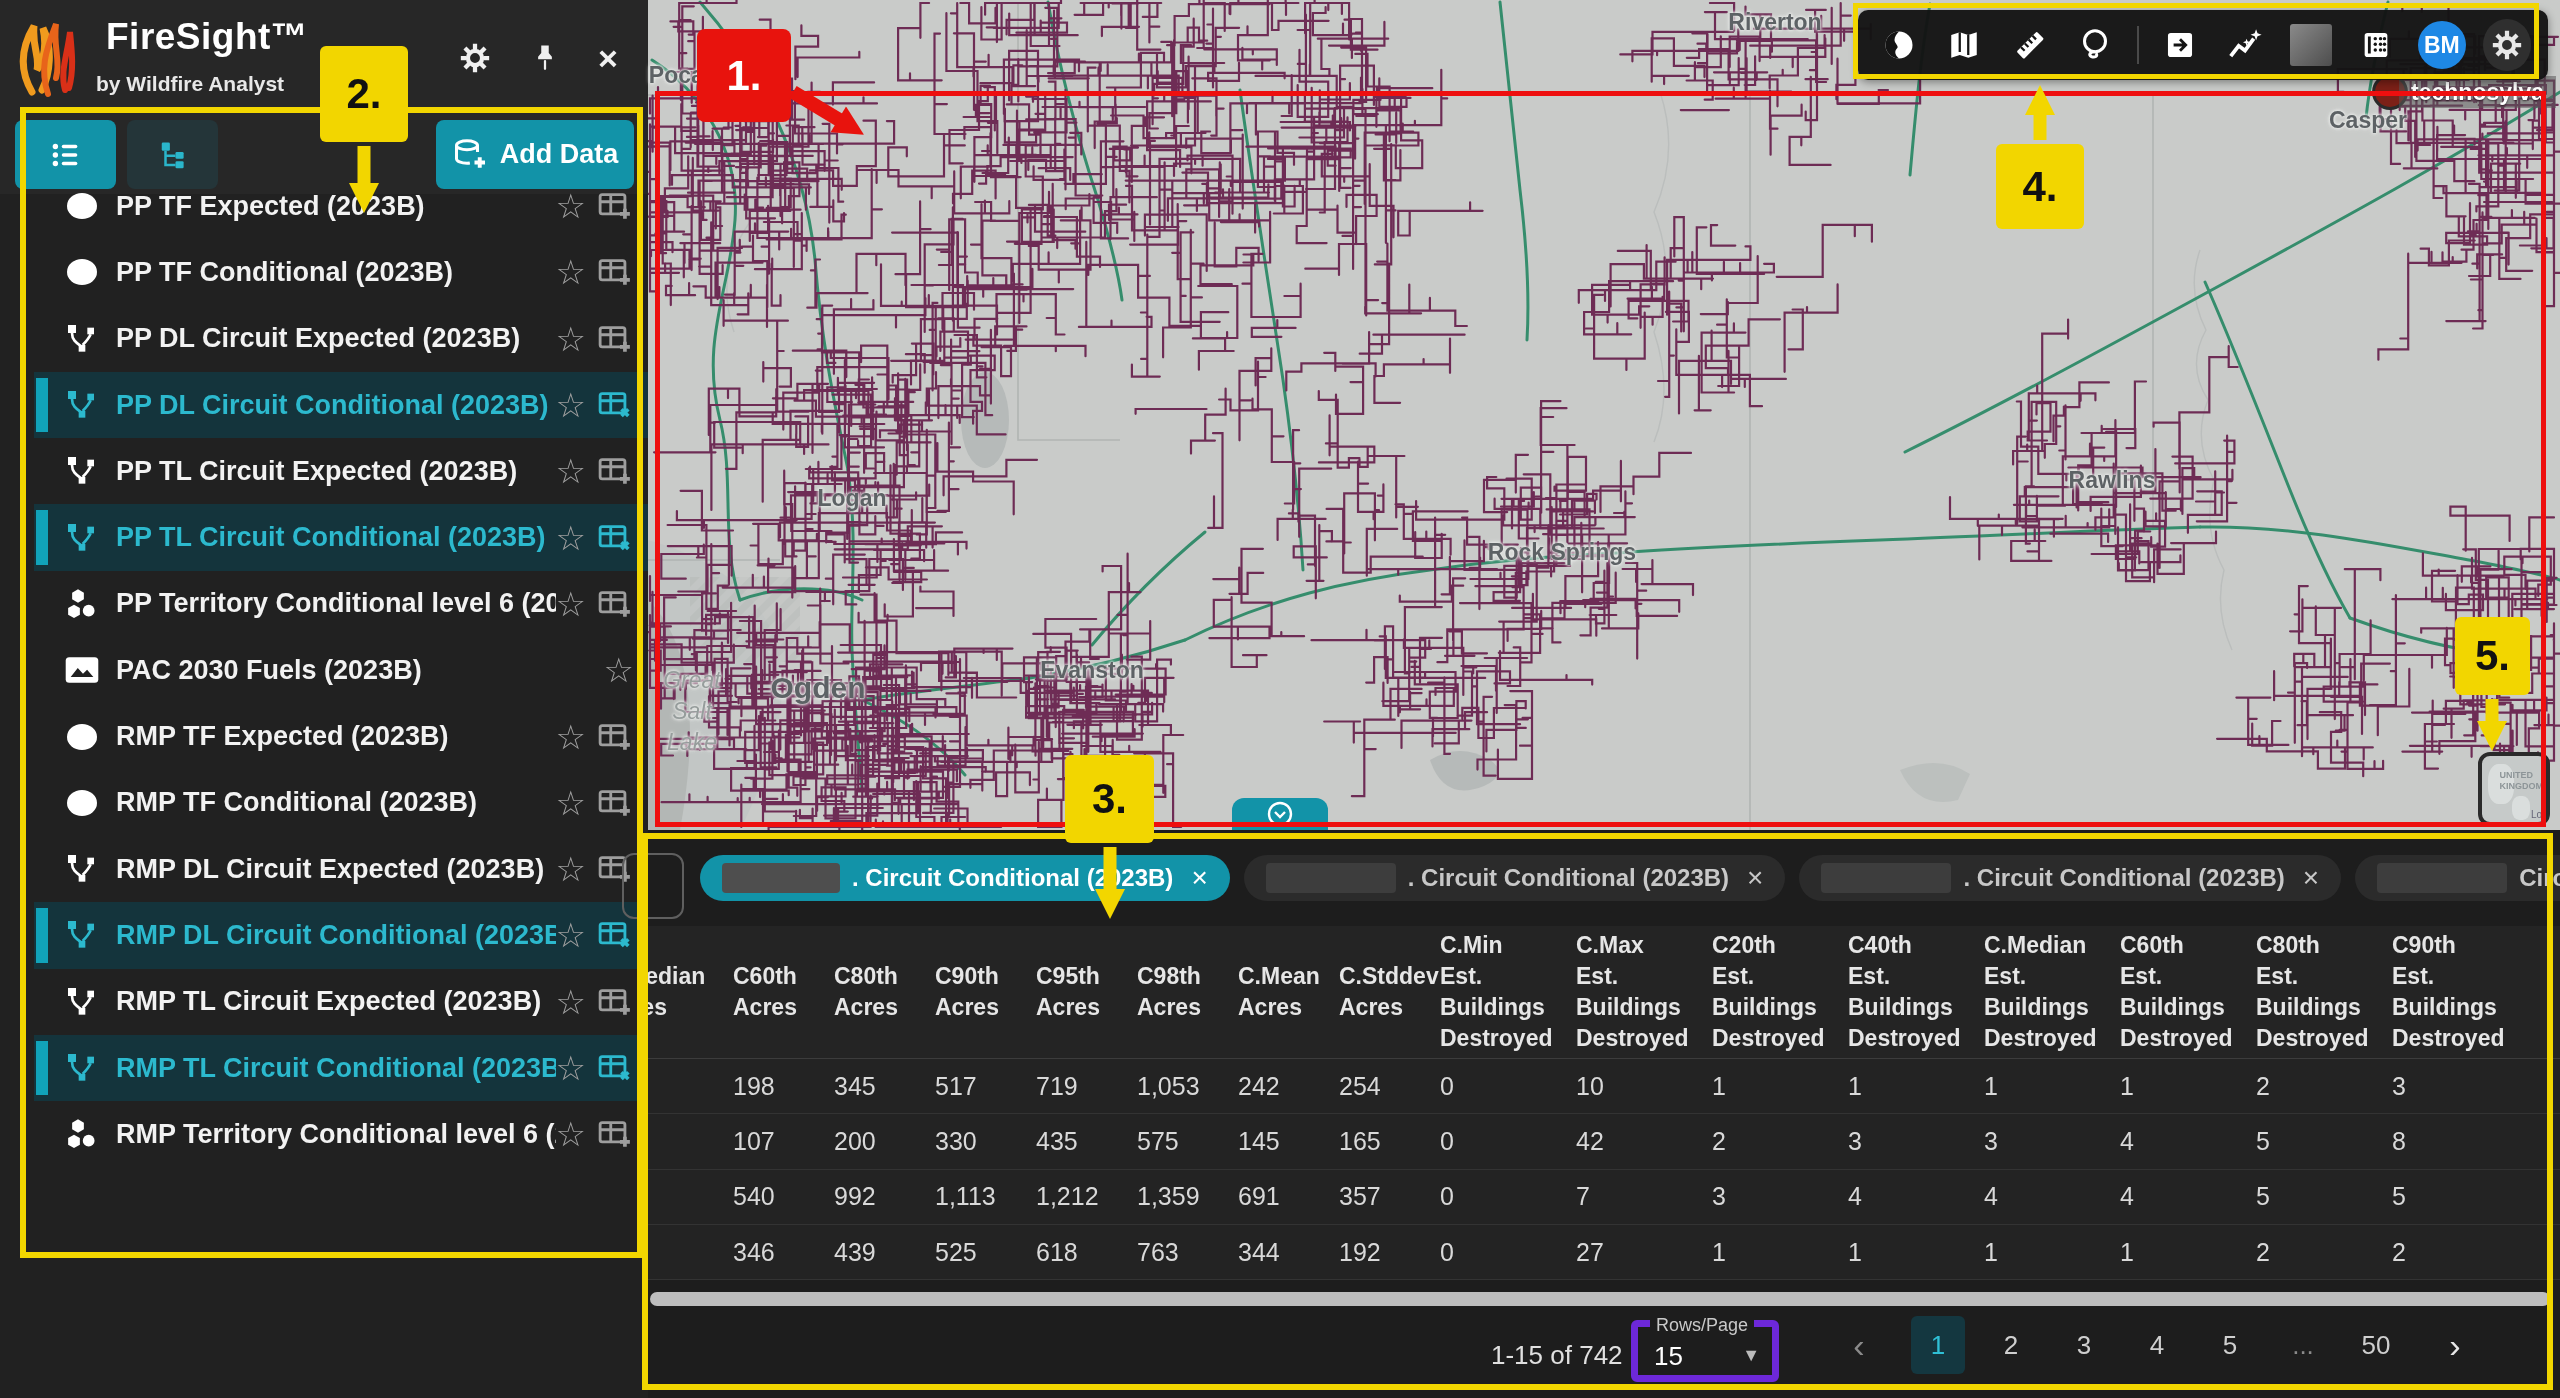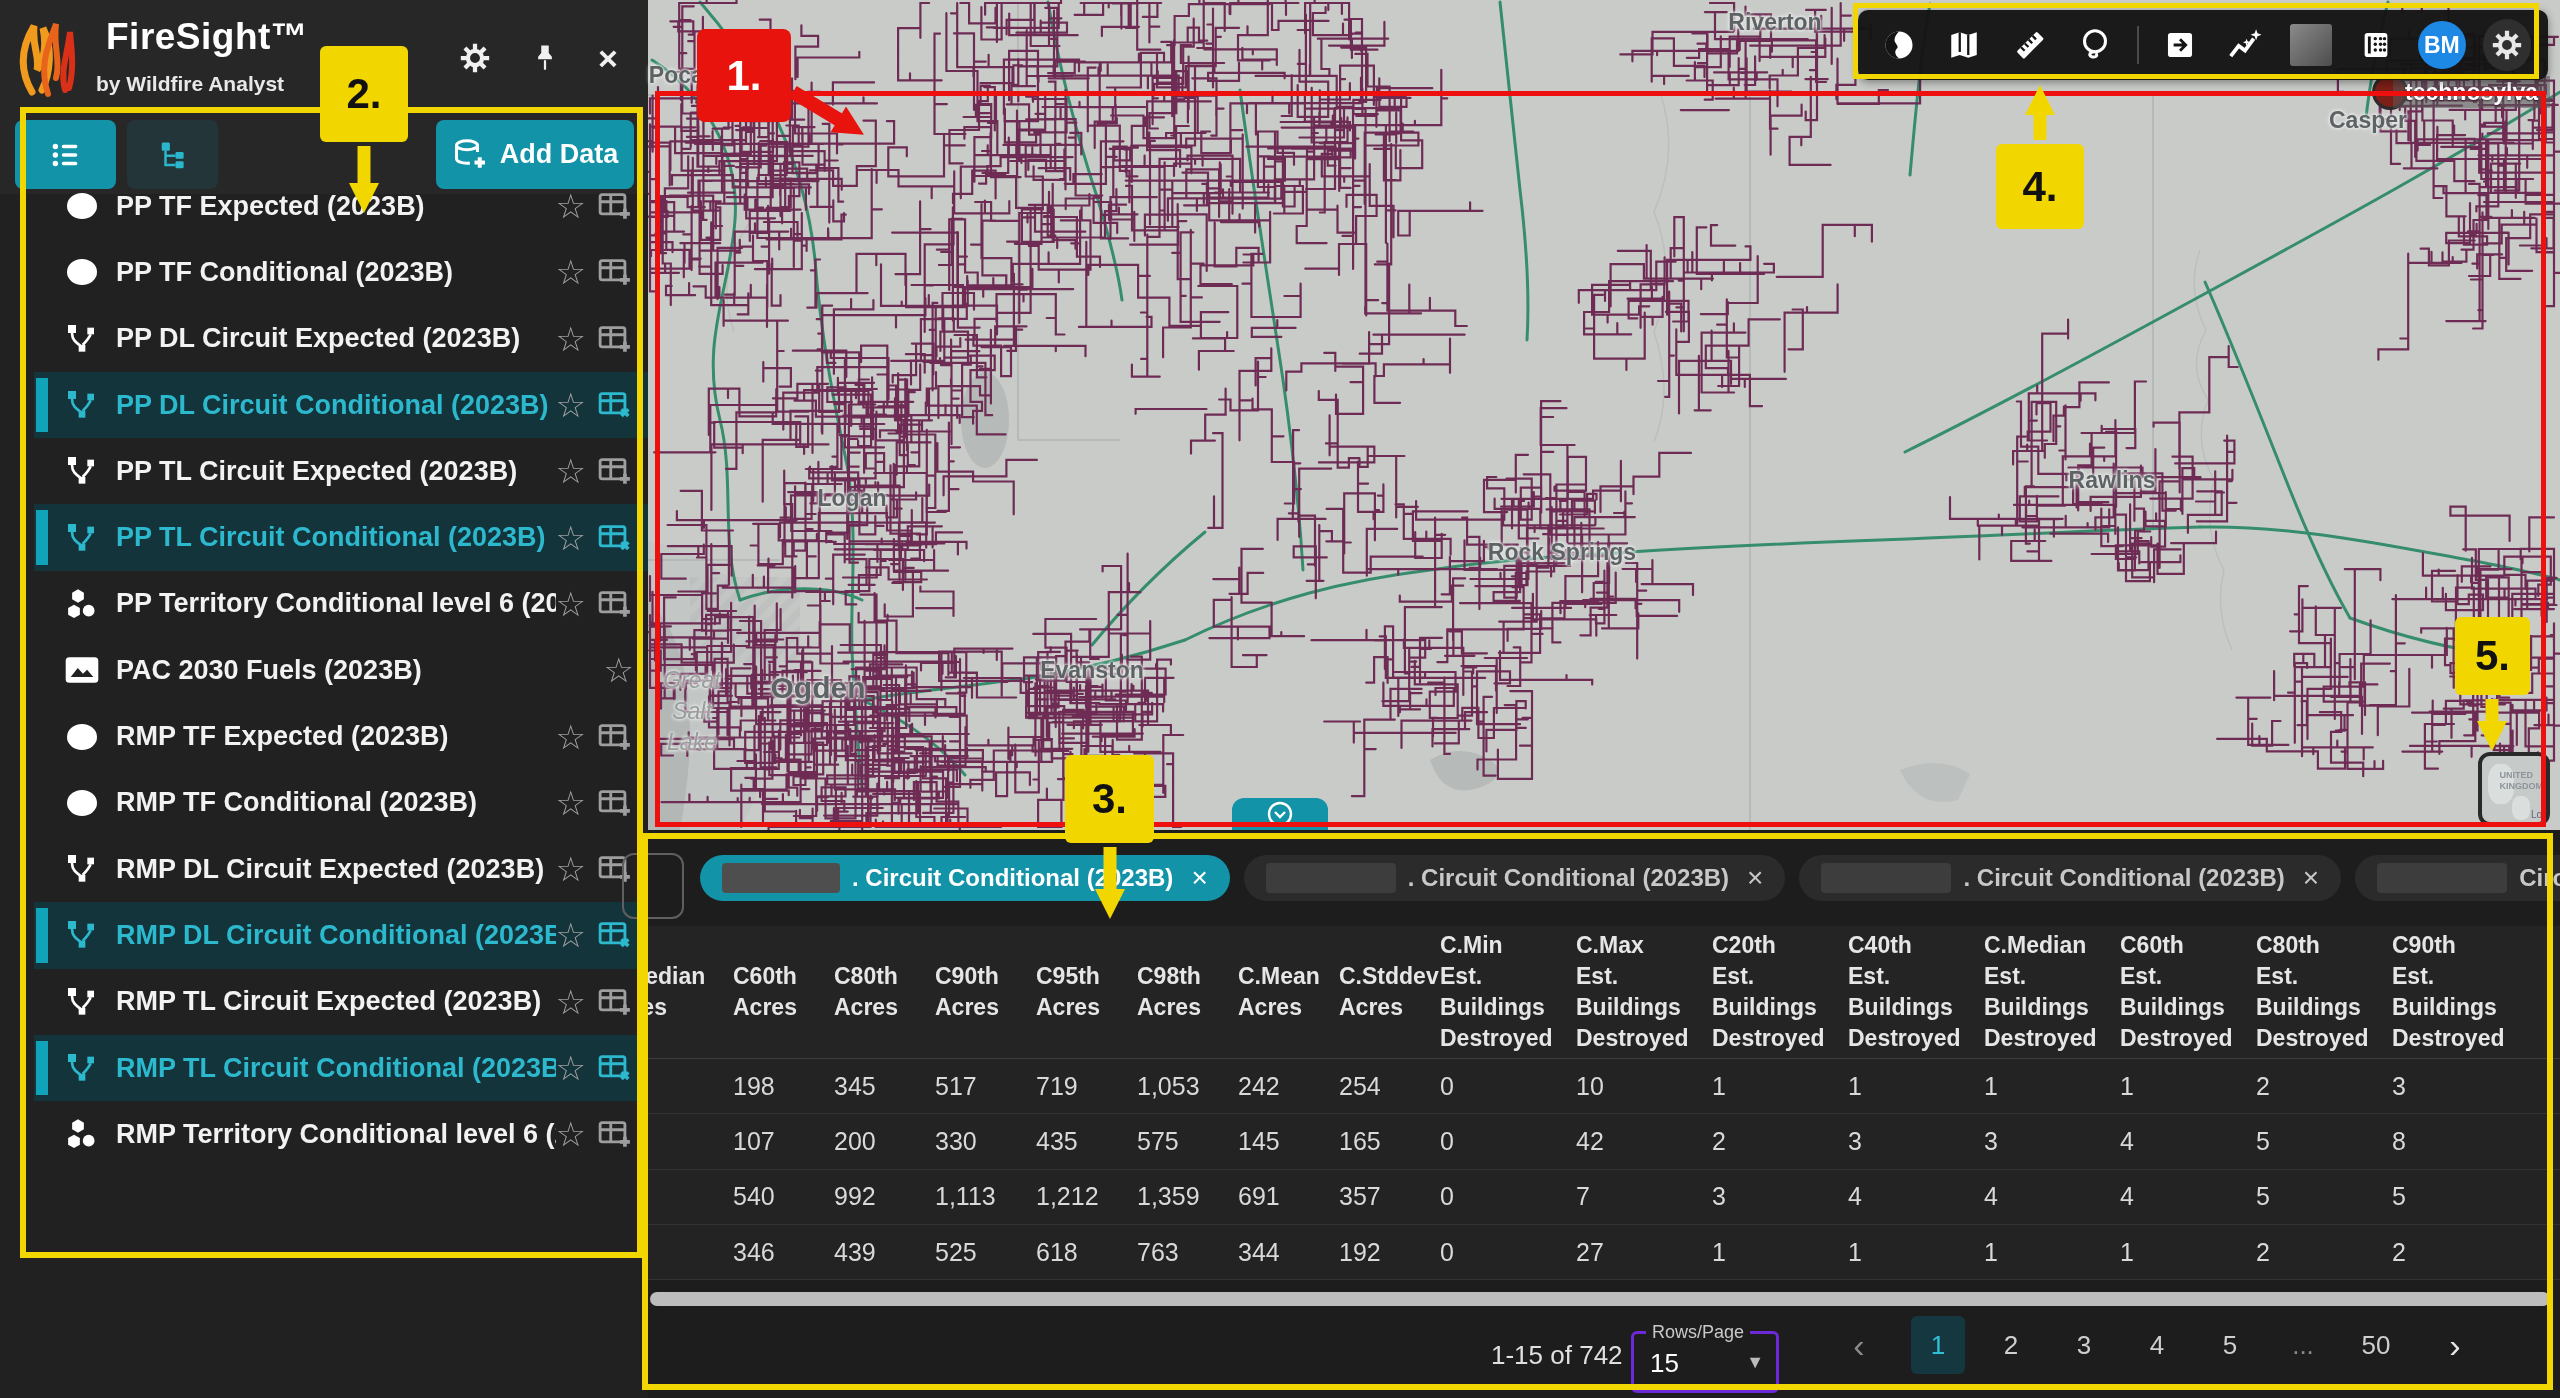--- a/index.html
+++ b/index.html
@@ -31,21 +31,21 @@
   .lr-table{width:38px;height:34px;cursor:pointer;display:flex;align-items:center;}
   .lr-dots{display:flex;flex-direction:column;gap:5px;padding:4px 8px;cursor:pointer;}
   .lr-dots i{width:6px;height:6px;border-radius:50%;background:#d6d6d6;}
   
   #map{position:absolute;left:648px;top:0;width:1912px;height:830px;background:#c9cbc9;cursor:grab;}
   #map svg.base{position:absolute;left:0;top:0;width:100%;height:100%;}
   .map-label{position:absolute;transform:translate(-50%,-50%);font-size:23px;font-weight:600;color:#5d6265;
     text-shadow:0 0 3px #e8eae8,0 0 3px #e8eae8,0 0 5px #e8eae8;white-space:pre;pointer-events:none;}
   .map-label.big{font-size:30px;}
   .map-label.water{font-style:italic;font-weight:400;color:#969d9c;text-align:center;white-space:pre-line;line-height:1.35;}
-  #attribution{position:absolute;right:10px;top:76px;height:32px;background:rgba(90,90,90,.55);
+  #attribution{position:absolute;right:4px;top:76px;height:32px;background:rgba(90,90,90,.55);
     display:flex;align-items:center;padding:0 12px;gap:8px;text-align:right;}
   #attribution span{color:#fff;font-weight:700;font-size:23px;text-shadow:0 1px 2px rgba(0,0,0,.6);}
   #attr-logo{position:absolute;right:152px;top:74px;width:36px;height:36px;border-radius:50%;background:#7c2017;
     border:3px solid #2b2b2b;box-sizing:border-box;}
   
   #toolbar{position:absolute;left:1210px;top:10px;width:690px;height:70px;background:rgba(20,20,20,.97);
     border-radius:10px;display:flex;align-items:center;justify-content:space-around;padding:0 8px;box-sizing:border-box;box-shadow:0 2px 8px rgba(0,0,0,.4);}
   .tbtn{width:48px;height:48px;display:flex;align-items:center;justify-content:center;cursor:pointer;flex:none;}
   .tdivider{width:2px;height:38px;background:#4a4a4a;flex:none;}
   #basemap-thumb{width:42px;height:42px;border-radius:3px;background:linear-gradient(135deg,#8a8a8a,#4d4d4d);}
@@ -76,21 +76,21 @@
   .hcell{font-size:23px;font-weight:700;color:#e6e6e6;line-height:1.35;white-space:pre-line;}
   .col-clip{width:85px;position:relative;overflow:hidden;align-self:stretch;display:flex;align-items:center;flex:none;}
   .col-clip>div{position:absolute;left:-45px;width:120px;}
   .col-a{width:101px;flex:none;}
   .col-b{width:136px;flex:none;}
   .b-row{height:54.3px;border-bottom:1px solid #333;background:#232323;}
   .bcell{font-size:25px;color:#d9d9d9;}
   #hscroll{position:absolute;left:2px;top:462px;width:1900px;height:14px;border-radius:7px;background:#bdbdbd;cursor:pointer;}
   #pager{position:absolute;left:0;top:484px;width:1912px;height:84px;display:flex;align-items:center;}
   #range{position:absolute;left:843px;top:26px;font-size:26px;color:#e0e0e0;}
-  #rpp{position:absolute;left:983px;top:17px;width:148px;height:62px;border:3px solid #6d28d9;border-radius:6px;box-sizing:border-box;cursor:pointer;}
+  #rpp{position:absolute;left:983px;top:6px;width:148px;height:62px;border:7px solid #6d28d9;border-radius:6px;box-sizing:border-box;cursor:pointer;}
   #rpp legend,#rpp .leg{position:absolute;left:12px;top:-12px;background:#1d1d1d;padding:0 6px;font-size:18px;color:#c9c9c9;}
   #rpp .val{position:absolute;left:16px;top:14px;font-size:26px;color:#fff;}
   #rpp .dd{position:absolute;right:12px;top:18px;font-size:18px;color:#bbb;}
   .pgbtn{width:54px;height:58px;border-radius:6px;display:flex;align-items:center;justify-content:center;
     font-size:26px;color:#cfcfcf;cursor:pointer;flex:none;}
   .pgbtn.active{background:#143740;color:#2fc0d6;}
   .pgbtn.dim{color:#8a8a8a;}
   #pages{position:absolute;left:1178px;top:2px;display:flex;gap:19px;align-items:center;}
   .chev{font-size:34px;padding:0 6px;cursor:pointer;}
   

